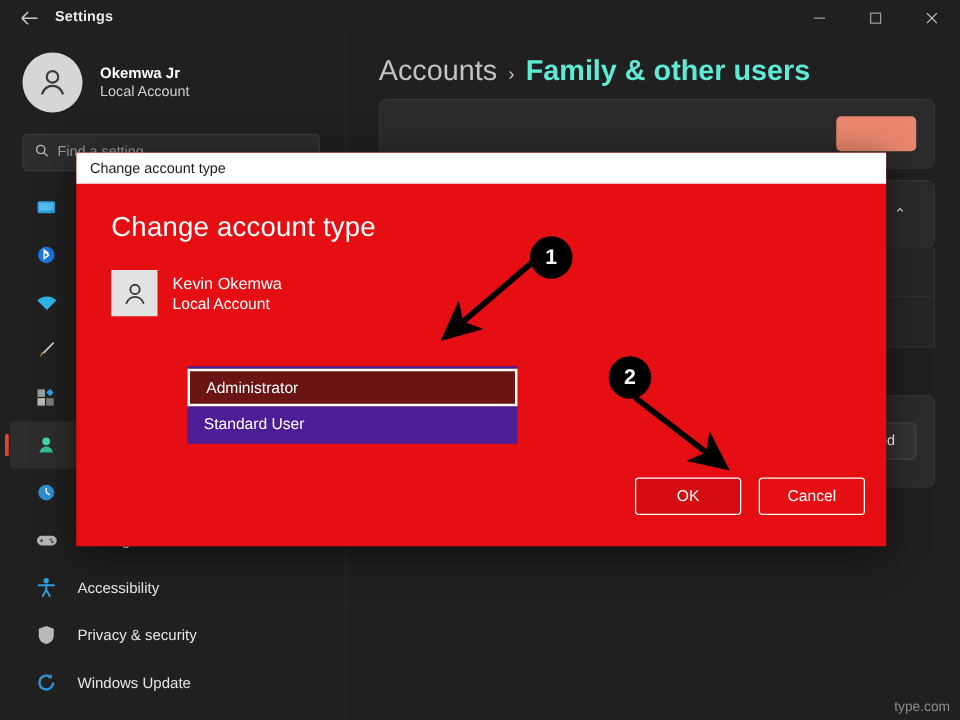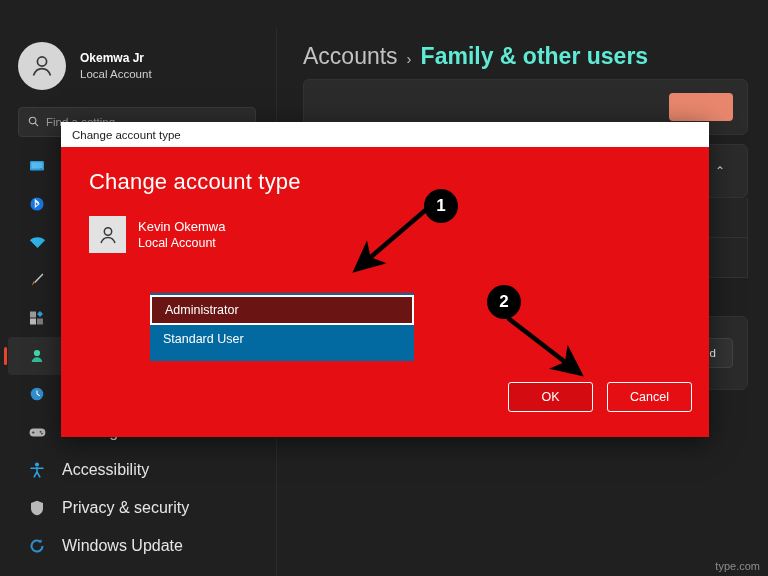--- a/index.html
+++ b/index.html
@@ -101,21 +101,21 @@
     background: #e8432c; border-radius: 2px;
   }
   .navicon {
     width: 22px; height: 20px;
     display: flex; align-items: center; justify-content: center;
     flex: 0 0 auto;
   }
   .navicon svg { display: block; }
   .navlabel {
     margin-left: 14px;
-    font-size: 16px; color: #e6e6e6;
+    font-size: 12px; color: #e6e6e6;
     white-space: nowrap;
   }
 
   
   .main {
     position: absolute; left: 278px; top: 28px;
     width: 490px; height: 548px;
     background: #202020;
     overflow: hidden;
   }
@@ -240,23 +240,23 @@
   }
   .dlg-avatar svg { display: block; }
   .dlg-user-text { margin-left: 12px; }
   .dlg-user-name { font-size: 13px; color: #ffffff; line-height: 17px; }
   .dlg-user-sub  { font-size: 12.5px; color: #ffffff; line-height: 17px; }
 
   .dropdown {
     position: absolute;
     left: 89px; top: 146px;
     width: 264px;
-    background: #0369a1;
+    background: #4c1d95;
     padding-top: 2px;
-    padding-bottom: 8px;
+    padding-bottom: 2px;
   }
   .dd-option {
     height: 28px;
     display: flex; align-items: center;
     padding-left: 13px;
     font-size: 12.5px; color: #ffffff;
   }
   .dd-option.active {
     background: #6a1414;
     border: 2px solid #ffffff;
@@ -303,20 +303,45 @@
     font-size: 11px; color: #8d8d8d;
     z-index: 45;
     font-family: "Liberation Sans", sans-serif;
   }
 </style>
 </head>
 <body>
 
 <div id="app">
 
+  <div class="titlebar">
+    <div class="back-arrow">
+      <svg width="15" height="13" viewBox="0 0 15 13" fill="none" stroke="#c8c8c8" stroke-width="1.2">
+        <path d="M14 6.5H1.5M1.5 6.5L6.5 1.6M1.5 6.5L6.5 11.4"></path>
+      </svg>
+    </div>
+    <div class="app-title">Settings</div>
+    <div class="wincontrols">
+      <div class="wc">
+        <svg width="11" height="11" viewBox="0 0 11 11" stroke="#9a9a9a" stroke-width="1">
+            <path d="M1 5.5h9"></path>
+          </svg>
+      </div>
+      <div class="wc">
+        <svg width="11" height="11" viewBox="0 0 11 11" stroke="#9a9a9a" stroke-width="1" fill="none">
+            <rect x="1.5" y="1.5" width="8" height="8"></rect>
+          </svg>
+      </div>
+      <div class="wc">
+        <svg width="11" height="11" viewBox="0 0 11 11" stroke="#bdbdbd" stroke-width="1.1">
+            <path d="M1.5 1.5l8 8M9.5 1.5l-8 8"></path>
+          </svg>
+      </div>
+    </div>
+  </div>
 
   <div class="sidebar">
 
     <div class="profile">
       <div class="avatar-circle">
         <svg width="30" height="30" viewBox="0 0 30 30" fill="none" stroke="#3a3a3a" stroke-width="1.7">
           <circle cx="15" cy="10.5" r="4.6"></circle>
           <path d="M6.5 24.5c1.6-4.6 5-6.8 8.5-6.8s6.9 2.2 8.5 6.8"></path>
         </svg>
       </div>

